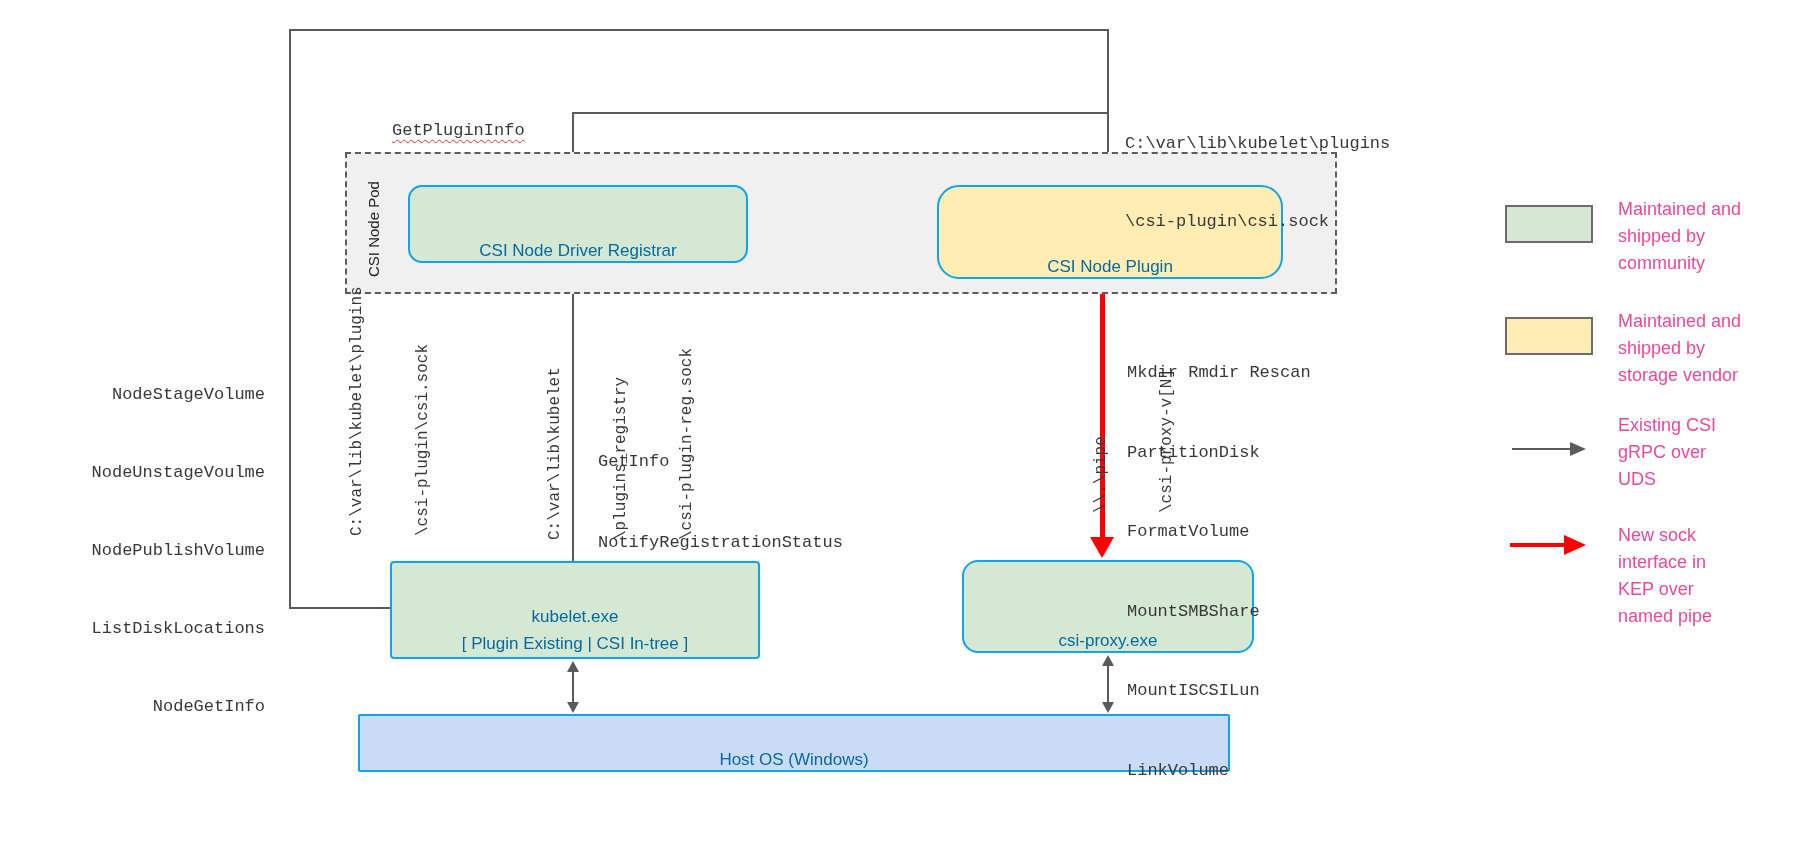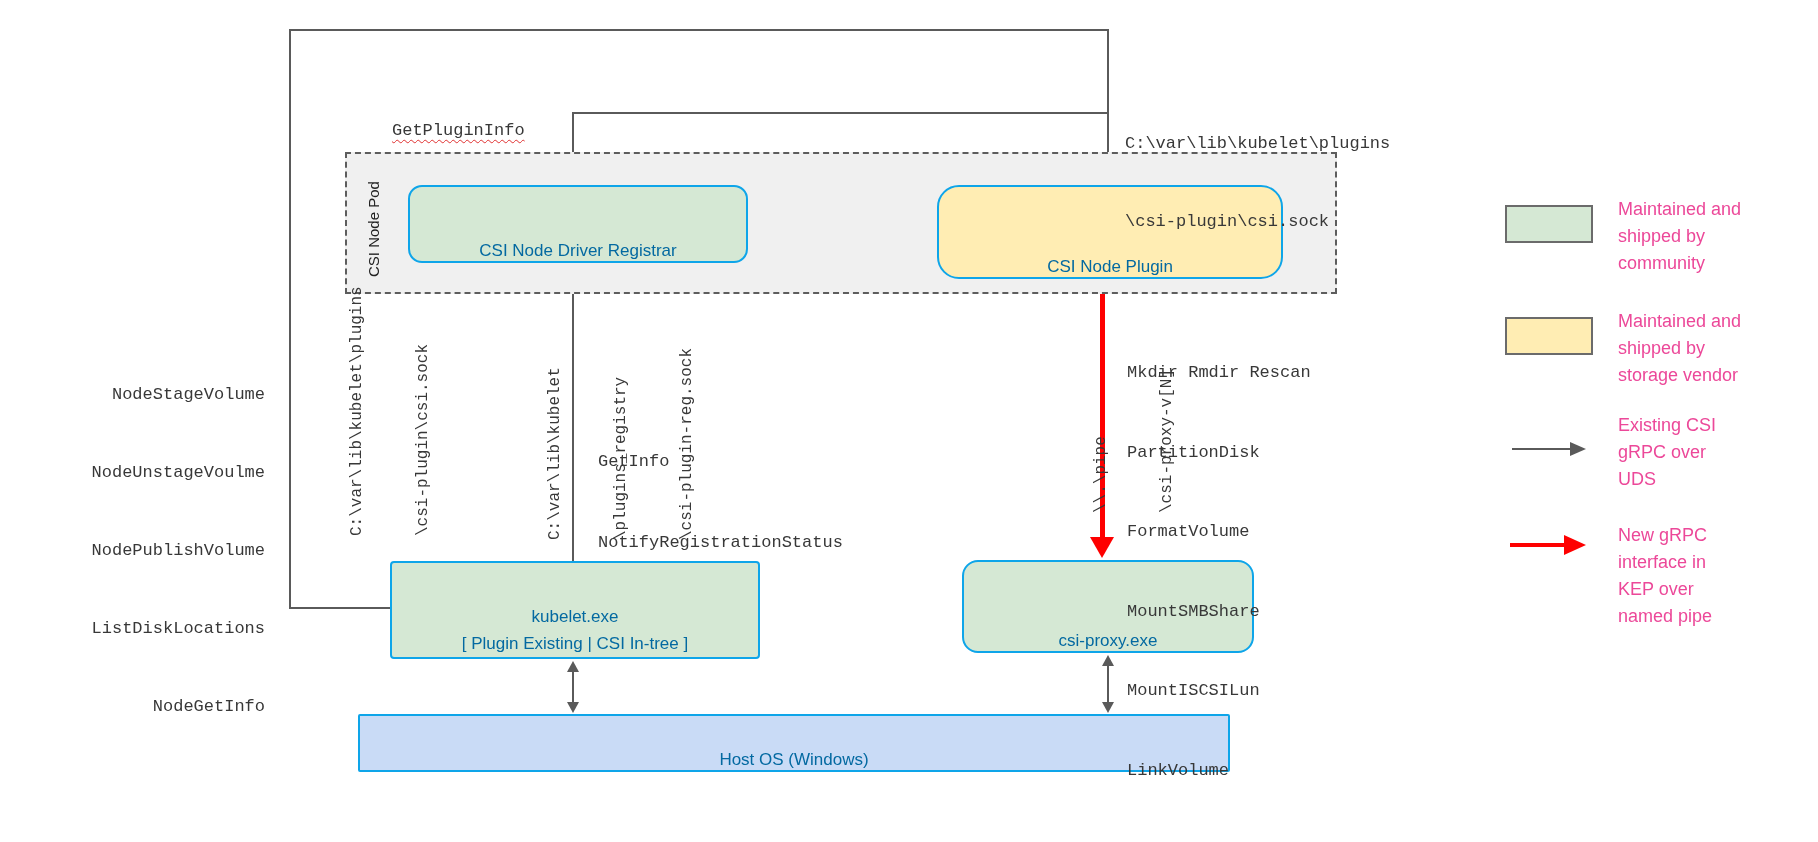--- a/index.html
+++ b/index.html
@@ -138,17 +138,17 @@
 <div class="tri" style="left:1570px;top:442px;border-top:7px solid transparent;border-bottom:7px solid transparent;border-left:16px solid #5a5a5a"></div>
 <div class="legend-text" style="left:1618px;top:412px">
   <div>Existing CSI</div>
   <div>gRPC over</div>
   <div>UDS</div>
 </div>
 
 <div class="ln red" style="left:1510px;top:543px;width:56px;height:4px"></div>
 <div class="tri" style="left:1564px;top:535px;border-top:10px solid transparent;border-bottom:10px solid transparent;border-left:22px solid #fe0000"></div>
 <div class="legend-text" style="left:1618px;top:522px">
-  <div>New gRPC</div>
+  <div>New sock</div>
   <div>interface in</div>
   <div>KEP over</div>
   <div>named pipe</div>
 </div>
 
 </body></html>

